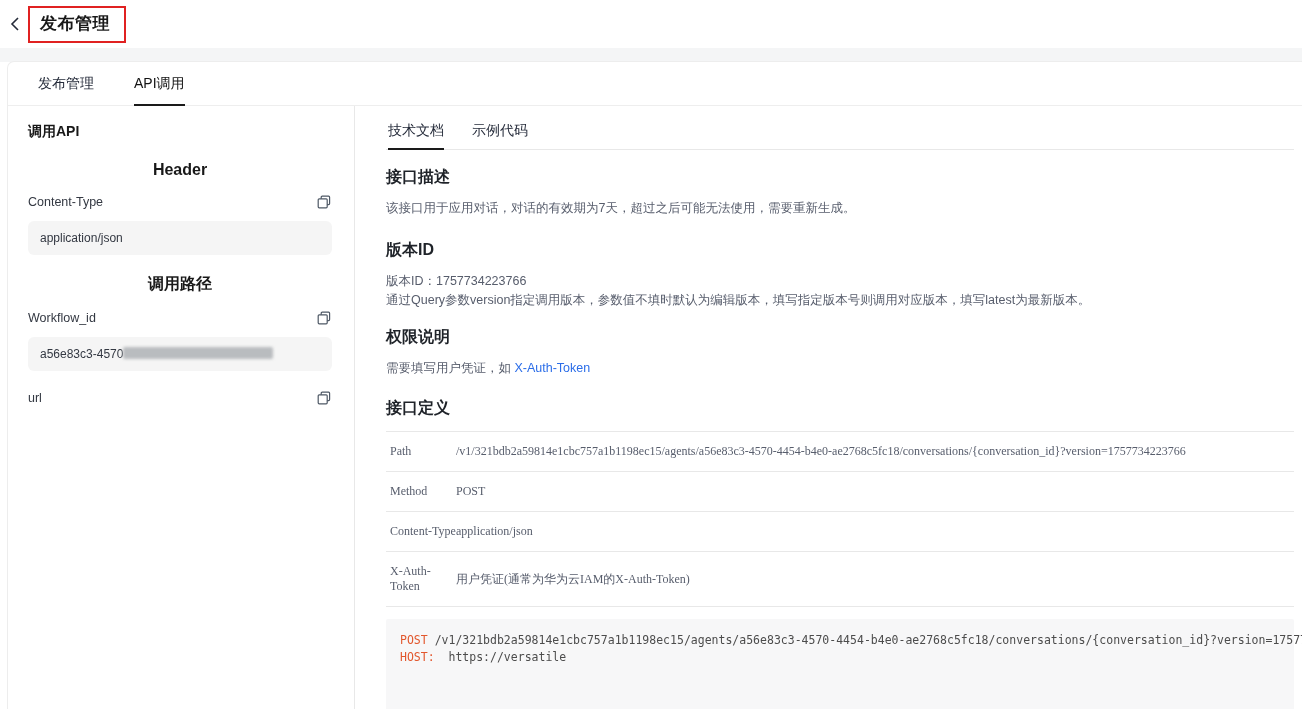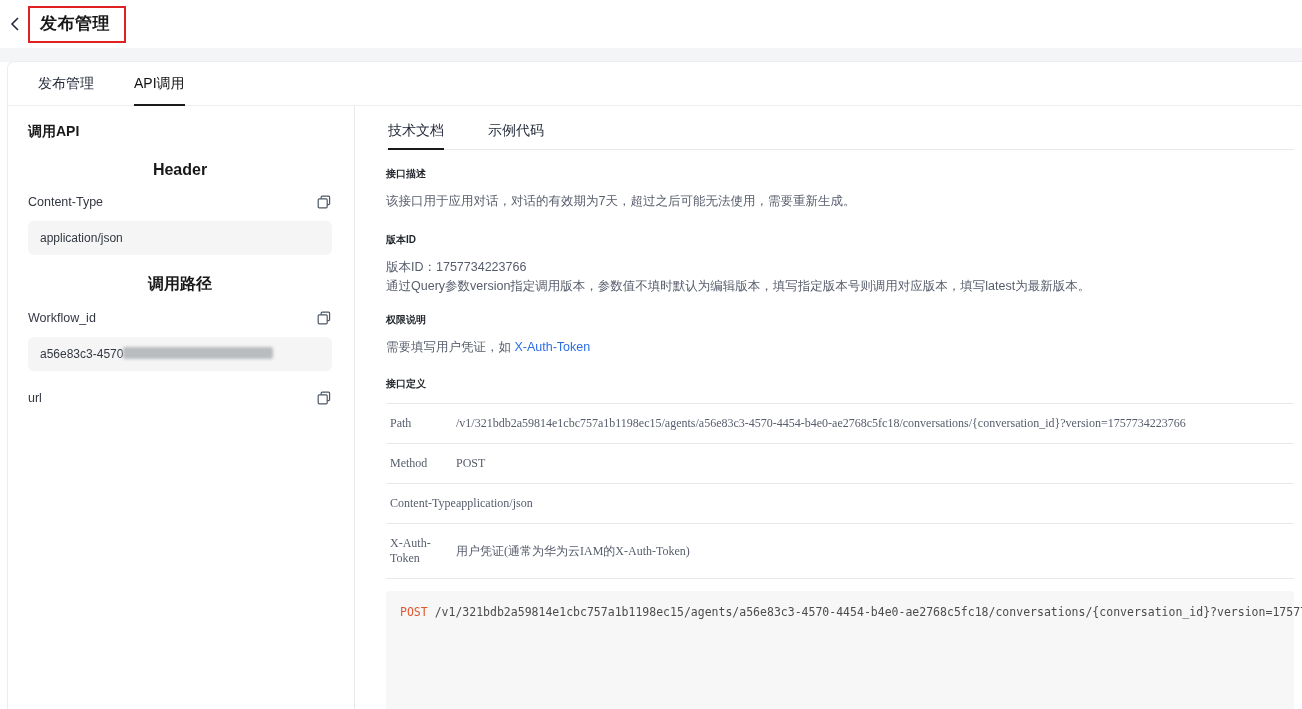--- a/index.html
+++ b/index.html
@@ -36,25 +36,25 @@
   .copy-btn { width:16px; height:16px; display:flex; align-items:center; justify-content:center; cursor:pointer; }
   .value-box { background:#f5f5f5; border-radius:6px; padding:8px 12px; font-size:12px; color:#333842;
     line-height:18px; margin-bottom:19px; word-break:break-all; }
   .redact { display:inline-block; height:12px; background:#b9bcbf; border-radius:2px;
     filter:blur(1.5px); vertical-align:-1px; }
   .redact.w1 { width:150px; }
   .redact.w2 { width:188px; }
 
   
   .right-panel { flex:1; min-width:0; padding:0 8px 0 31px; overflow:hidden; }
-  .doc-tabs { display:flex; gap:40px; height:44px; align-items:flex-end; border-bottom:1px solid #e8e8e8; }
+  .doc-tabs { display:flex; gap:24px; height:44px; align-items:flex-end; border-bottom:1px solid #e8e8e8; }
   .doc-tab { font-size:14px; color:#252b3a; padding:0 2px 9px 2px; cursor:pointer; position:relative; }
   .doc-tab.active::after { content:""; position:absolute; left:2px; right:2px; bottom:-1px; height:2px; background:#1a1a1a; }
 
-  .section-h { font-size:10px; font-weight:bold; color:#1f2329; margin-top:17px; margin-bottom:11px; }
+  .section-h { font-size:16px; font-weight:bold; color:#1f2329; margin-top:17px; margin-bottom:11px; }
   .body-text { font-size:12.5px; color:#575d6c; line-height:19px; }
   .version-block { margin-top:4px; }
   .auth-line { margin-top:4px; }
   .link { color:#2b6de8; cursor:pointer; text-decoration:none; }
 
   .def-table { margin-top:12px; border-top:1px solid #e8e8e8;font-family:Liberation Serif, serif; }
   .def-row { display:flex; align-items:center; padding:12px 0 12px 4px; border-bottom:1px solid #e8e8e8; min-height:38px; }
   .def-label { width:66px; flex:none; font-size:12px; color:#575d6c; }
   .def-value { font-size:12px; color:#575d6c; word-break:break-all; }
 
@@ -169,19 +169,20 @@
             <div class="def-value">application/json</div>
           </div>
           <div class="def-row">
             <div class="def-label">X-Auth-Token</div>
             <div class="def-value">用户凭证(通常为华为云IAM的X-Auth-Token)</div>
           </div>
         </div>
 
         <div class="code-block">
           <div class="code-line"><span class="tok-orange">POST</span><span> /v1/321bdb2a59814e1cbc757a1b1198ec15/agents/a56e83c3-4570-4454-b4e0-ae2768c5fc18/conversations/{conversation_id}?version=1757734223766 </span></div>
+          <div class="code-line"><span class="tok-orange">HOST:</span><span>  https://versatile</span></div>
 
         </div>
 
       </div>
     </div>
   </div>
 </div>
 
 </body></html>

